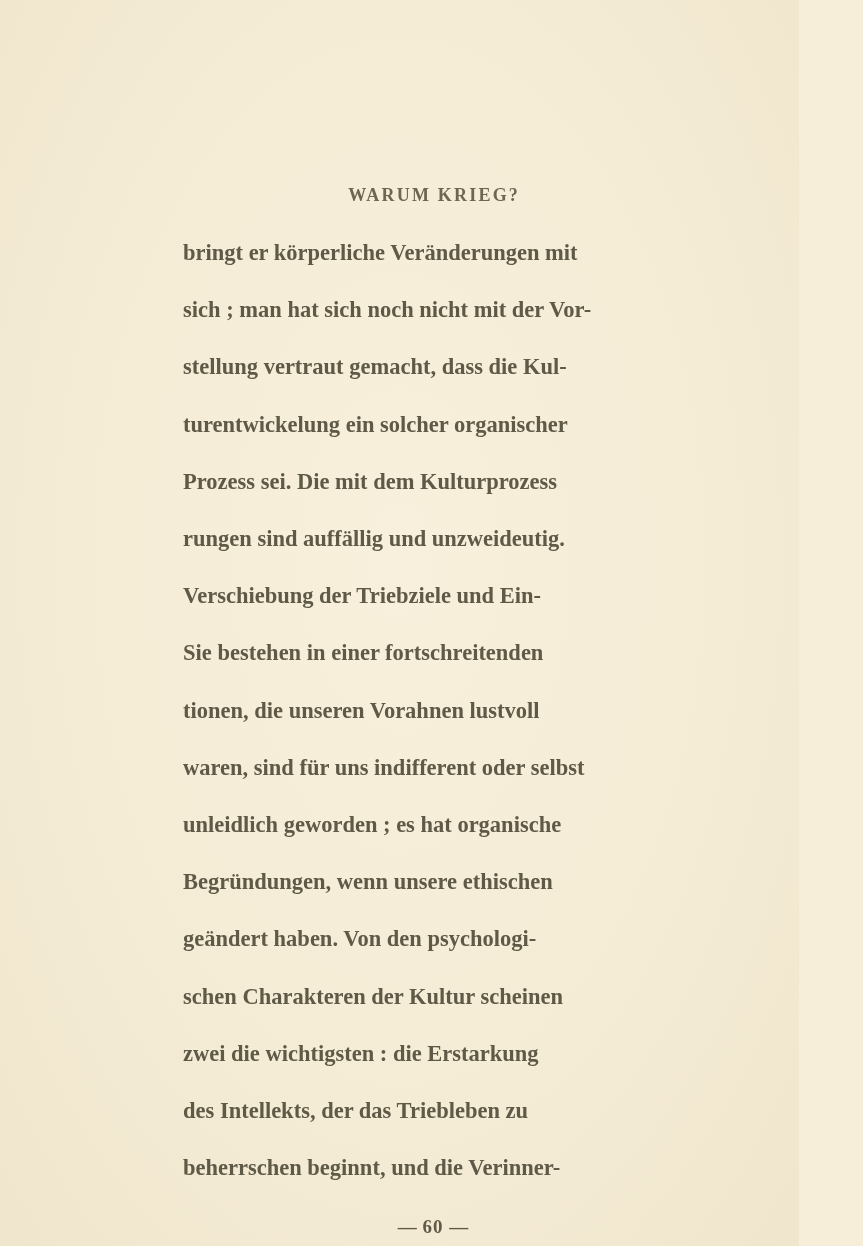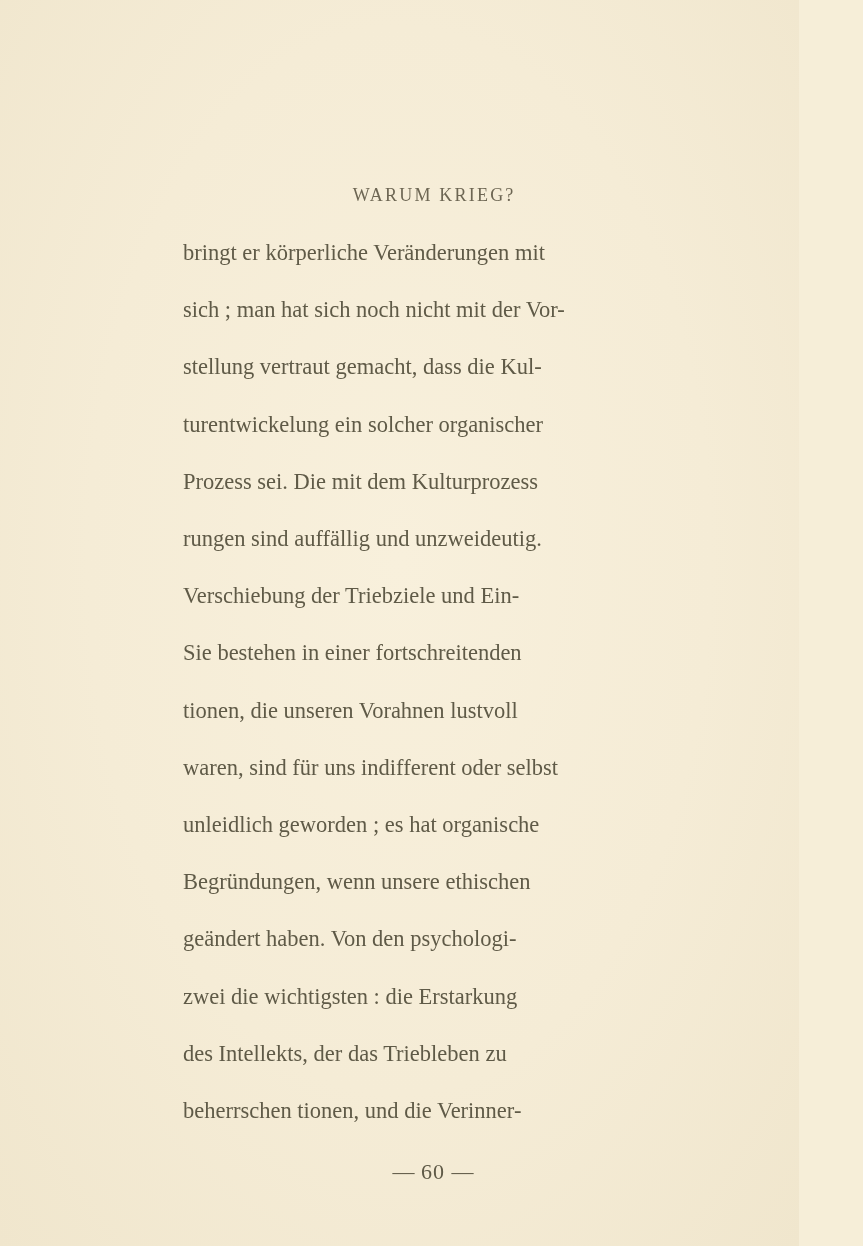--- a/index.html
+++ b/index.html
@@ -12,20 +12,21 @@
     background: #f6eed8;
     font-family: "Liberation Serif", serif;
     overflow: hidden;
   }
   .page {
     position: relative;
     width: 799px;
     height: 1246px;
     background:
       radial-gradient(ellipse at 50% 45%, #f8f0dc 0%, #f5ecd6 55%, #f0e6cd 100%);
+    font-weight: bold;
   }
   .page-inner {
     position: absolute;
     left: 183px;
     top: 185px;
     width: 500px;
   }
   .running-head {
     text-align: center;
     font-variant: small-caps;
@@ -47,21 +48,21 @@
     text-justify: inter-word;
   }
   .body-text .line {
     display: block;
     white-space: nowrap;
     margin-top: 24px;
   }
   .folio {
     margin-top: 32px;
     text-align: center;
-    font-size: 22px;
+    font-size: 19px;
     color: #5f5a47;
     letter-spacing: 1px;
   }
   .folio .dash {
     letter-spacing: 0;
   }
 </style>
 </head>
 <body>
 
@@ -79,23 +80,24 @@
       <span class="line">turentwickelung ein solcher organischer</span>
       <span class="line">Prozess sei. Die mit dem Kulturprozess</span>
       <span class="line">rungen sind auffällig und unzweideutig.</span>
       <span class="line">Verschiebung der Triebziele und Ein-</span>
       <span class="line">Sie bestehen in einer fortschreitenden</span>
       <span class="line">tionen, die unseren Vorahnen lustvoll</span>
       <span class="line">waren, sind für uns indifferent oder selbst</span>
       <span class="line">unleidlich geworden ; es hat organische</span>
       <span class="line">Begründungen, wenn unsere ethischen</span>
       <span class="line">geändert haben. Von den psychologi-</span>
+      <span class="line">schen Charakteren der Kultur scheinen</span>
       <span class="line">zwei die wichtigsten : die Erstarkung</span>
       <span class="line">des Intellekts, der das Triebleben zu</span>
-      <span class="line">beherrschen tionen, und die Verinner-</span>
+      <span class="line">beherrschen beginnt, und die Verinner-</span>
     </div>
 
     <div class="folio">
       <span class="dash">—</span>
       <span>60</span>
       <span class="dash">—</span>
     </div>
 
   </div>
 </div>

